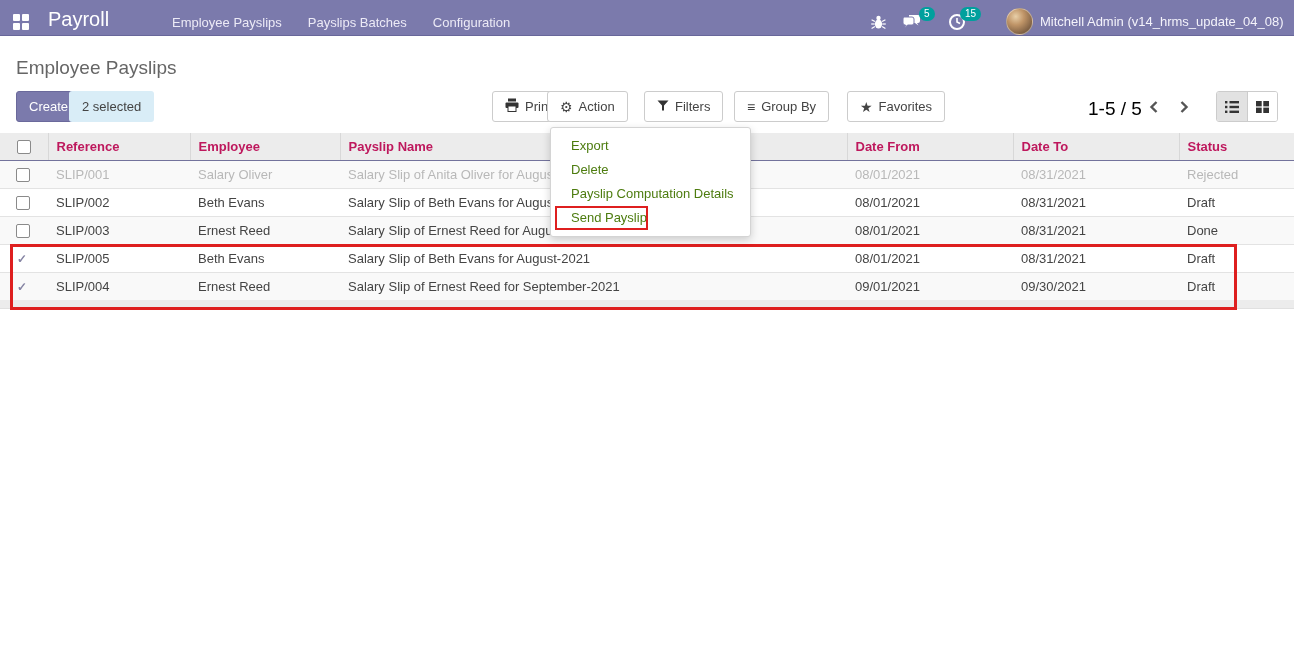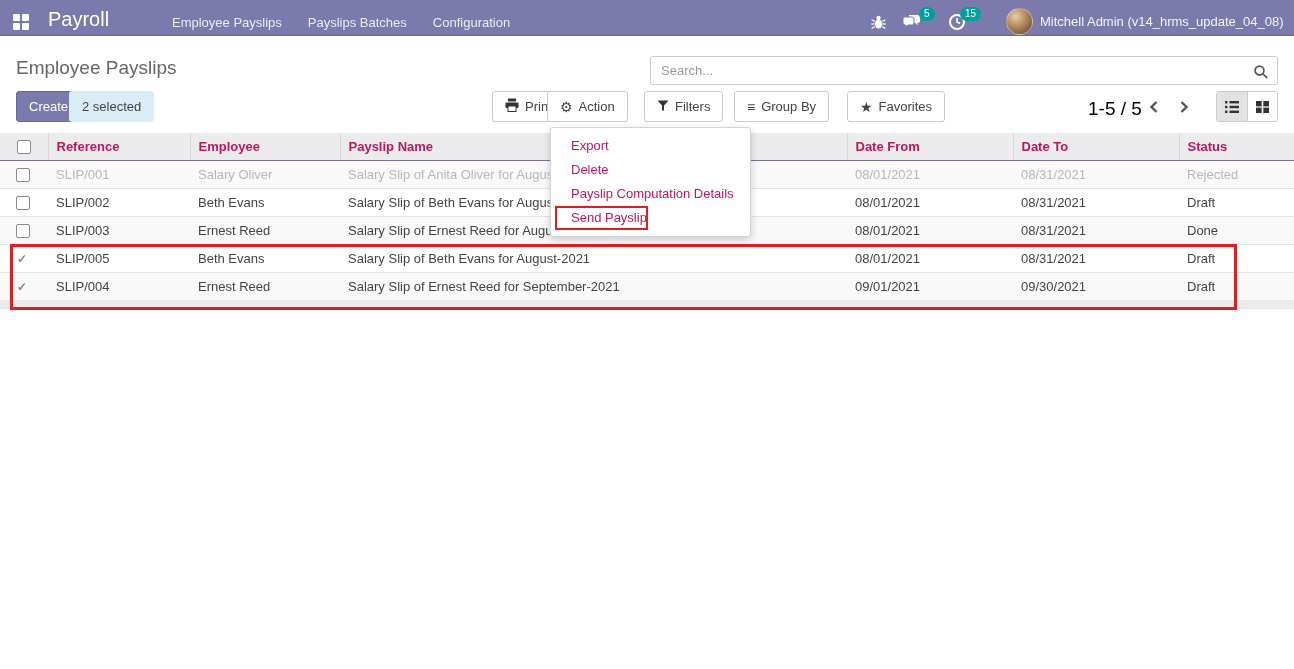--- a/index.html
+++ b/index.html
@@ -78,21 +78,21 @@
   .check-glyph { display:inline-block; color:#8584a3; font-size:12px; font-weight:bold;
     margin-left:9px; vertical-align:middle; }
   .empty-strip { position:absolute; top:300px; left:0; width:1294px; height:9px;
     background:#ececec; border-bottom:1px solid #e0e0e0; z-index:1; }
 
   
   .dropdown { position:absolute; left:550px; top:127px; width:201px; background:#fff;
     border:1px solid #d4d4d4; border-radius:3px; box-shadow:0 3px 9px rgba(0,0,0,0.18);
     padding:6px 0; z-index:20; }
   .dropdown-item { height:24px; line-height:24px; padding-left:20px; font-size:13px;
-    color:#be185d; cursor:pointer; white-space:nowrap; }
+    color:#4d7c0f; cursor:pointer; white-space:nowrap; }
   .send-redbox { position:absolute; left:4px; top:78px; width:93px; height:24px;
     border:2px solid #de1f1f; z-index:21; pointer-events:none; }
 
   
   .row-redbox { position:absolute; left:10px; top:244px; width:1227px; height:66px;
     border:3px solid #de1f1f; z-index:15; pointer-events:none; }
 </style>
 </head>
 <body>
 
@@ -142,29 +142,20 @@
       </svg>
     </span>
     <span class="badge" style="left:960px; top:7px;text-align:center;">15</span>
 
     <div class="avatar"></div>
     <div class="user-name">Mitchell Admin (v14_hrms_update_04_08)</div>
   </div>
 
   <div class="page-title">Employee Payslips</div>
 
-  <div class="search-box">
-    <input type="text" placeholder="Search..." style="">
-    <span class="search-mag">
-      <svg width="16" height="16" viewBox="0 0 16 16">
-        <circle cx="6.5" cy="6.5" r="4.4" fill="none" stroke="#555" stroke-width="1.7"></circle>
-        <line x1="10" y1="10" x2="14.2" y2="14.2" stroke="#555" stroke-width="1.7"></line>
-      </svg>
-    </span>
-  </div>
 
   <div class="btn btn-create">Create</div>
   <div class="selected-badge">2 selected</div>
 
   <div class="btn btn-print">
     <span>
       <svg width="14" height="14" viewBox="0 0 14 14">
         <rect x="3" y="0.5" width="8" height="3" fill="#333"></rect>
         <rect x="0.5" y="4.5" width="13" height="5.5" rx="1" fill="#333"></rect>
         <rect x="3" y="8" width="8" height="5.5" fill="#fff" stroke="#333" stroke-width="1"></rect>

